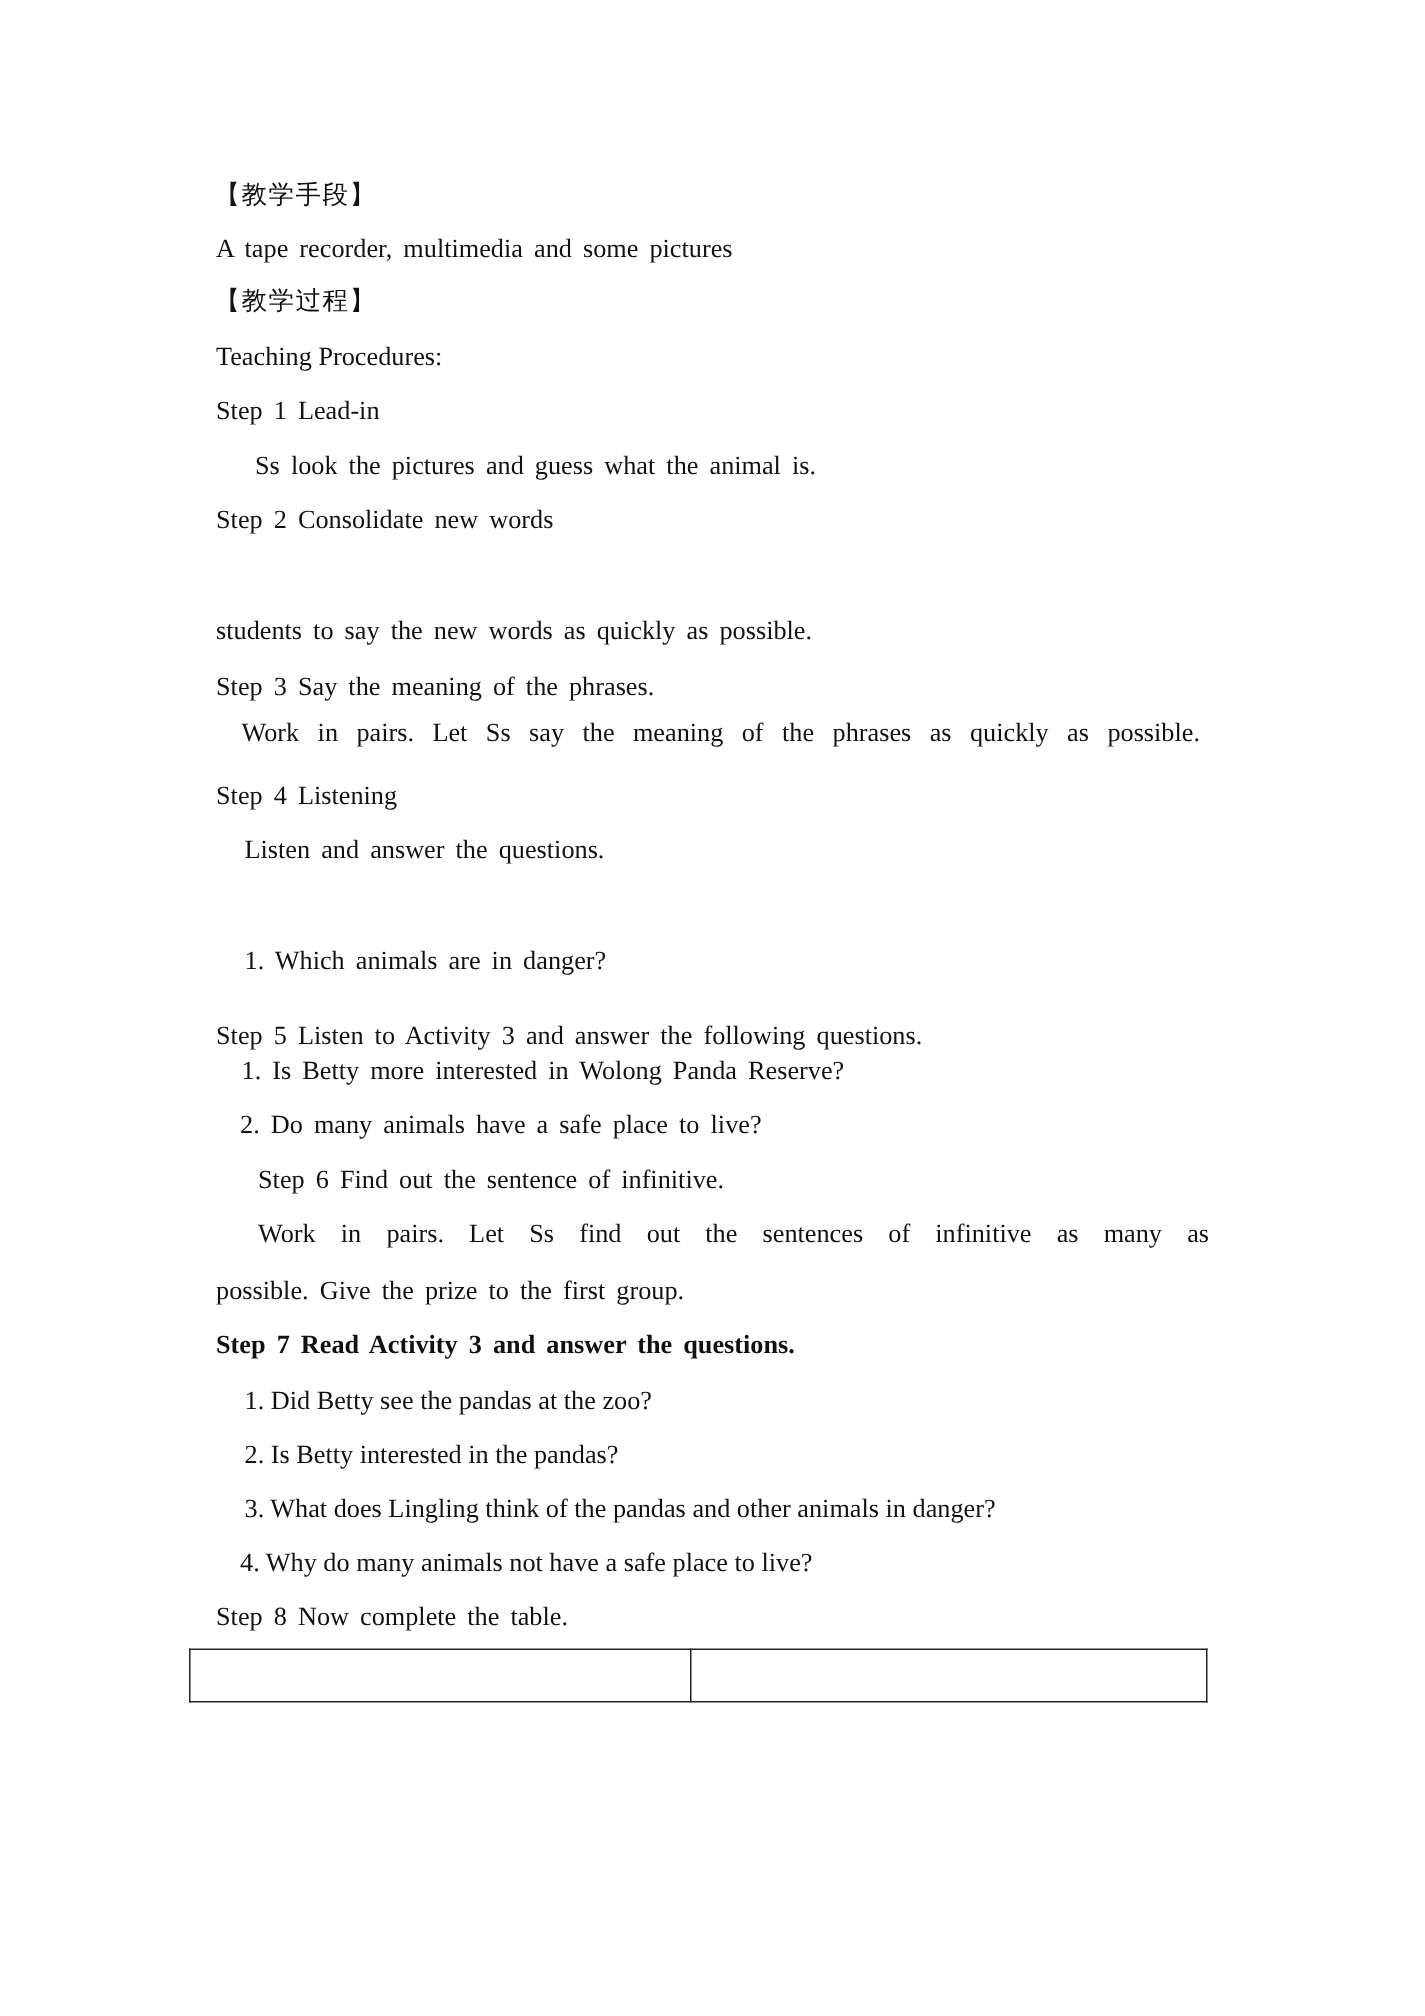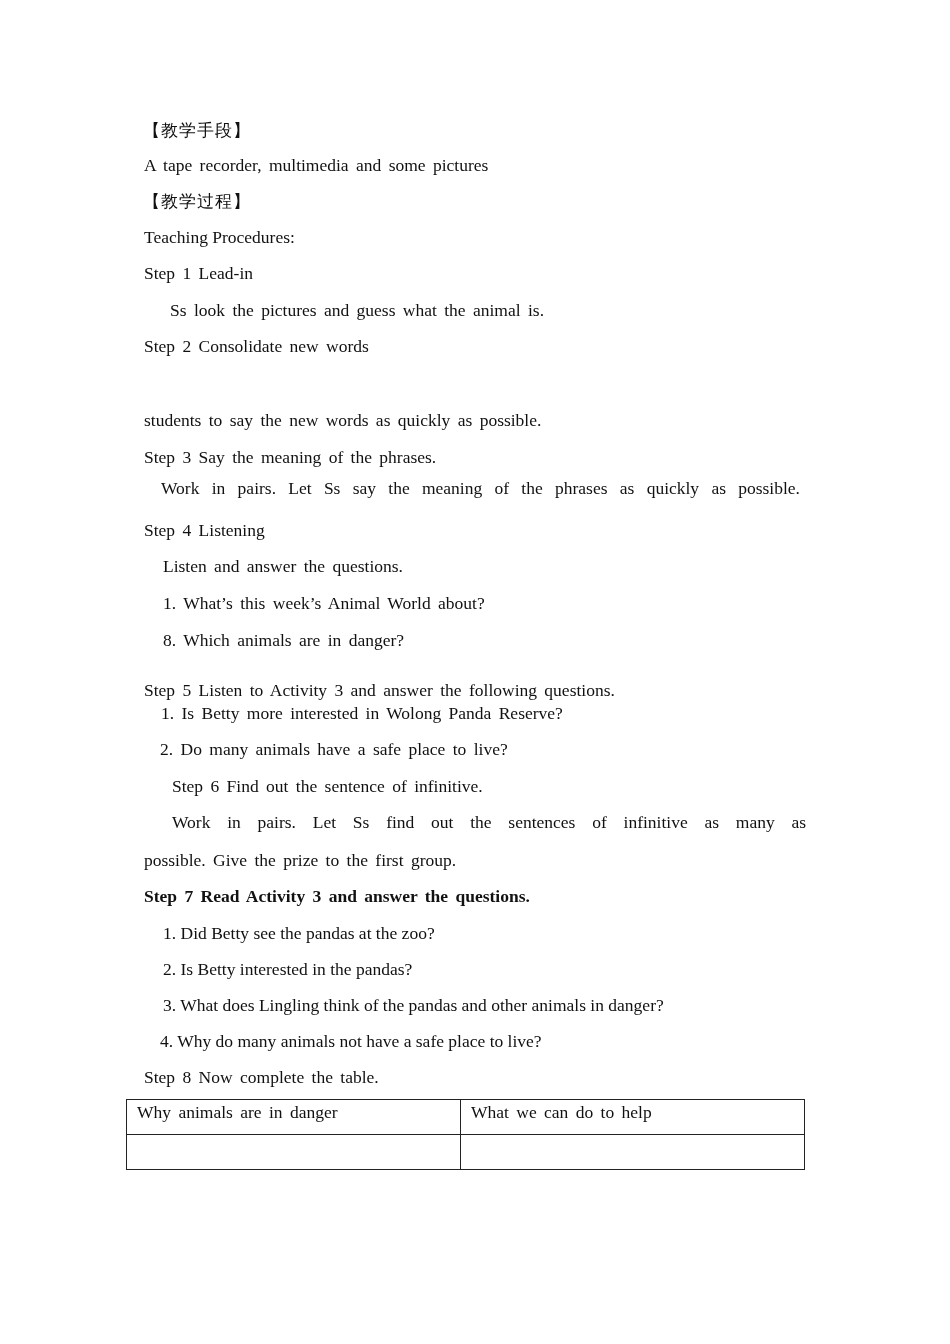--- a/index.html
+++ b/index.html
@@ -29,45 +29,40 @@
   <div class="line" style="left:170px; top:299px;">Ss  look  the  pictures  and  guess  what the animal is.</div>
 
   <div class="line" style="left:144px; top:335px;">Step  2 Consolidate  new  words</div>
   <div class="line" style="left:144px; top:409px;">students  to  say  the  new  words  as  quickly  as  possible.</div>
 
   <div class="line" style="left:144px; top:446px;">Step  3 Say  the  meaning  of  the  phrases.</div>
   <div class="line just" style="left:161px; top:477px; width:639px;">Work  in  pairs. Let  Ss  say  the  meaning  of  the  phrases  as  quickly  as  possible.</div>
 
   <div class="line" style="left:144px; top:519px;">Step  4 Listening</div>
   <div class="line" style="left:163px; top:555px;">Listen  and  answer  the  questions.</div>
-  <div class="line" style="left:163px; top:592px;">1. What’s  this  week’s  Animal  World  about?</div>
-  <div class="line" style="left:163px; top:629px;">8. Which  animals  are  in  danger?</div>
+  <div class="line" style="left:163px; top:629px;">1. Which  animals  are  in  danger?</div>
 
   <div class="line" style="left:144px; top:679px;">Step  5 Listen  to  Activity  3  and  answer  the  following  questions.</div>
   <div class="line" style="left:161px; top:702px;">1.  Is  Betty  more  interested  in  Wolong  Panda  Reserve?</div>
   <div class="line" style="left:160px; top:738px;">2.  Do  many  animals  have  a  safe  place  to  live?</div>
 
   <div class="line" style="left:144px; top:775px;margin-left:28px;">Step  6 Find  out  the  sentence  of  infinitive.</div>
   <div class="line just" style="left:172px; top:811px; width:634px;">Work  in  pairs.  Let  Ss  find  out  the  sentences  of  infinitive  as  many  as</div>
   <div class="line" style="left:144px; top:849px;font-family:Liberation Serif, serif;">possible.  Give  the  prize  to  the  first  group.</div>
 
   <div class="line" style="left:144px; top:885px;font-weight:bold;">Step  7  Read  Activity  3  and  answer  the  questions.</div>
   <div class="line" style="left:163px; top:922px; word-spacing:0;">1. Did Betty see the pandas at the zoo?</div>
   <div class="line" style="left:163px; top:958px; word-spacing:0;">2. Is Betty interested in the pandas?</div>
   <div class="line" style="left:163px; top:994px; word-spacing:0;">3. What does Lingling think of the pandas and other animals in danger?</div>
   <div class="line" style="left:160px; top:1030px; word-spacing:0;">4. Why do many animals not have a safe place to live?</div>
 
   <div class="line" style="left:144px; top:1066px;">Step  8 Now  complete  the  table.</div>
 
   <table class="resp">
     <tbody>
-        <tr>
-      <td class="c1">Why  animals  are  in  danger</td>
-      <td>What  we  can  do  to  help</td>
-    </tr>
     <tr>
       <td class="c1"></td>
       <td></td>
     </tr>
   </tbody>
     </table>
 
 </div>
 
 </body></html>

